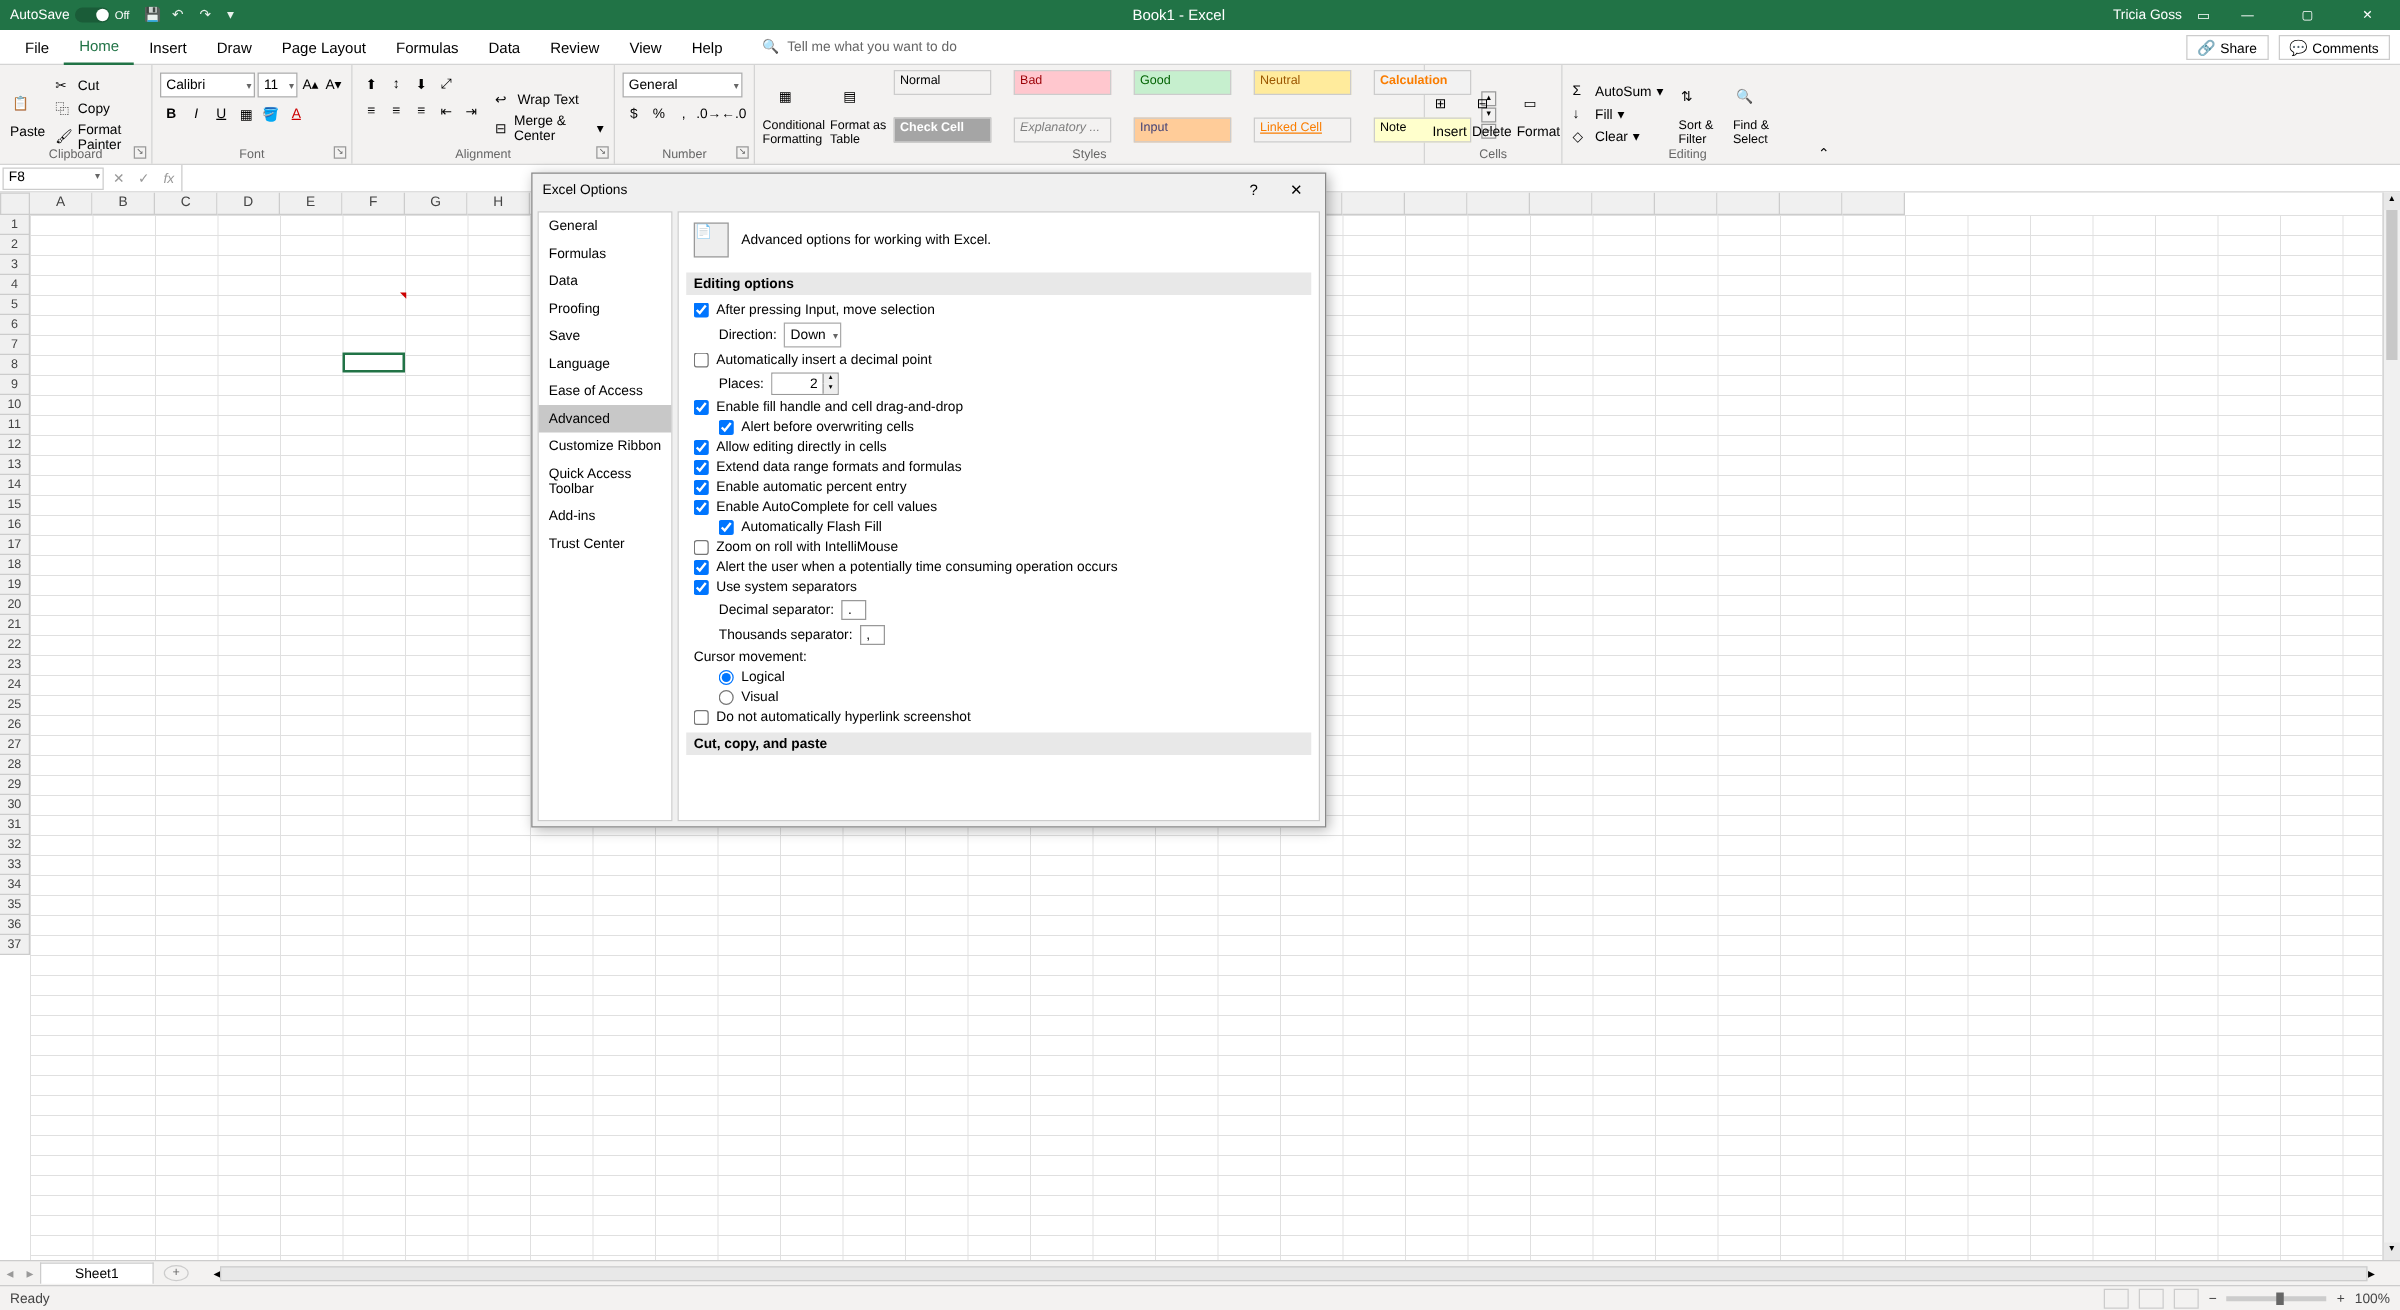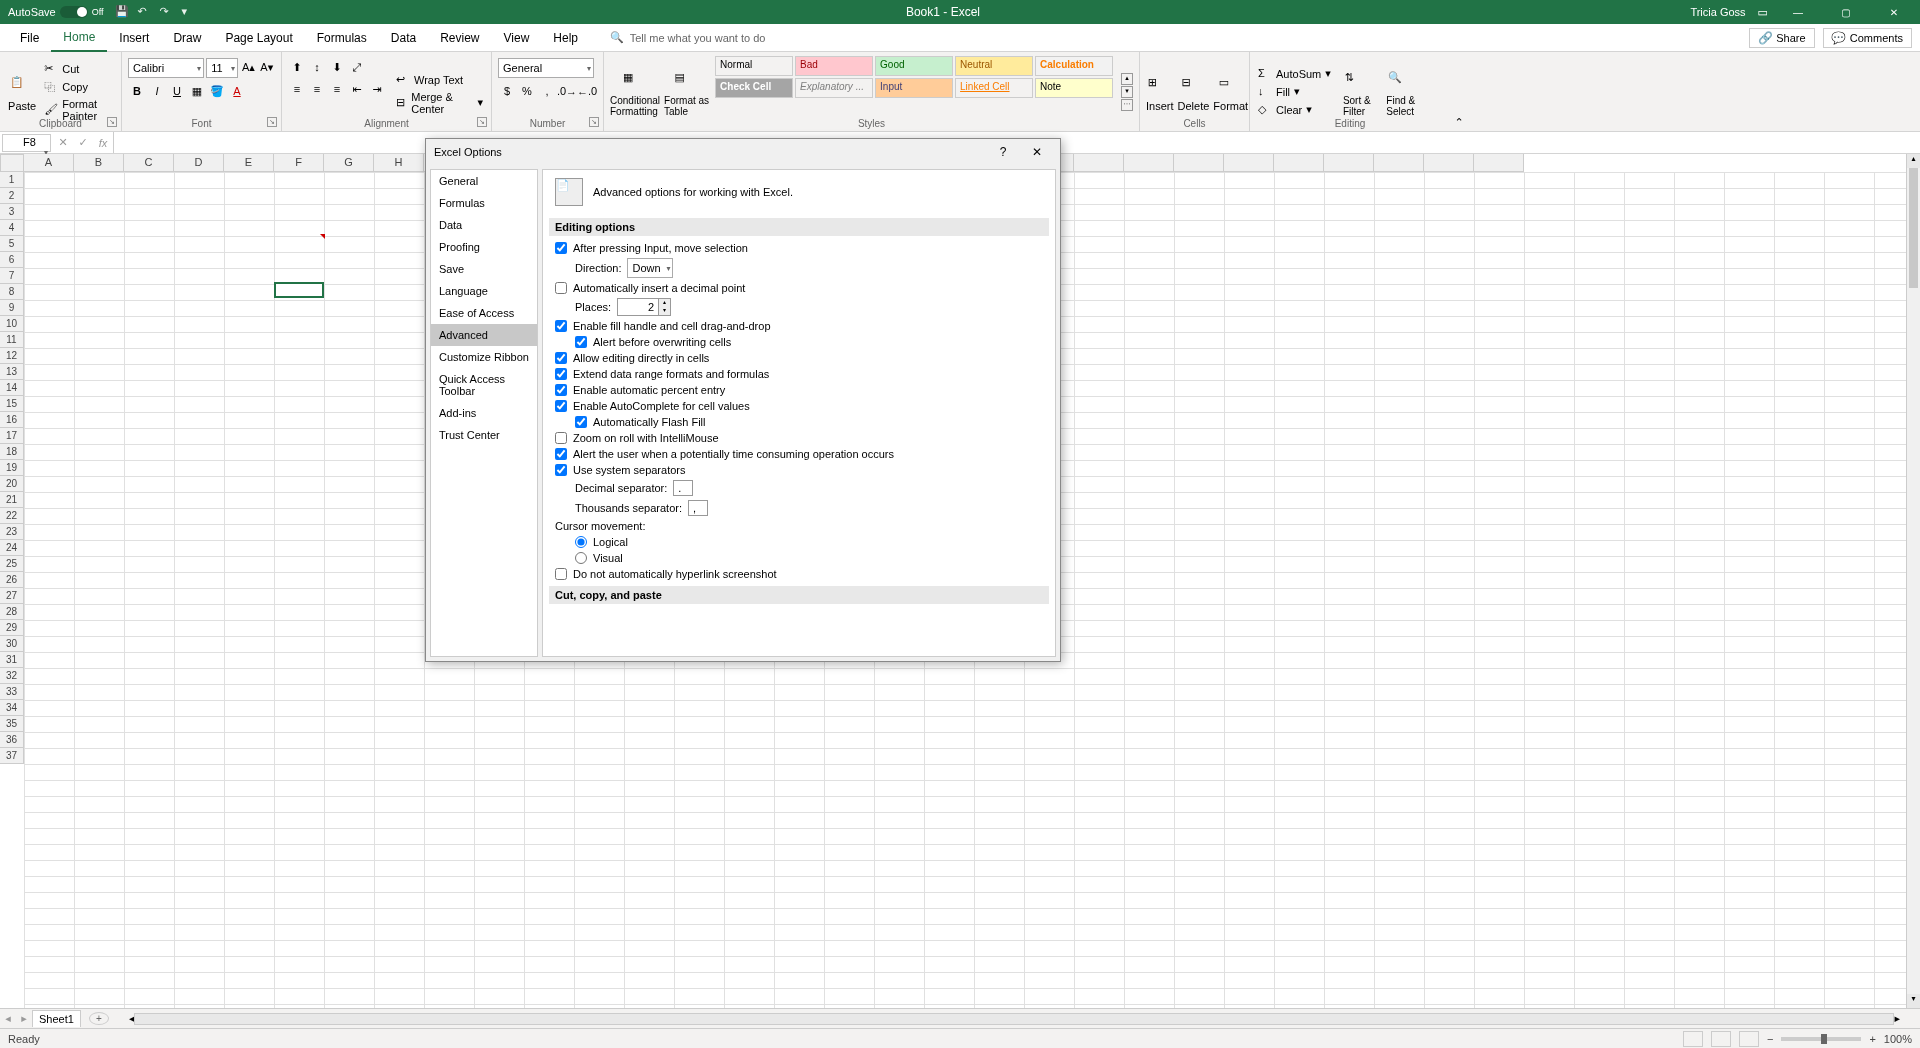--- a/index.html
+++ b/index.html
@@ -26,40 +26,40 @@
 .ribbon-content{display:flex;gap:4px;flex:1;}
 .big-btn{display:flex;flex-direction:column;align-items:center;justify-content:center;width:42px;cursor:pointer;padding-top:4px;}
 .big-btn .icon{width:24px;height:24px;}
 .small-stack{display:flex;flex-direction:column;gap:2px;justify-content:center;}
 .small-btn{display:flex;align-items:center;gap:4px;padding:1px 2px;cursor:pointer;font-size:11px;}
 .small-icon{width:14px;height:14px;display:inline-block;}
 .dropdown-ctrl{border:1px solid #ababab;background:#fff;padding:1px 16px 1px 4px;font-size:11px;position:relative;height:20px;display:flex;align-items:center;}
 .dropdown-ctrl::after{content:'▾';position:absolute;right:2px;font-size:8px;color:#666;}
 .btn-row{display:flex;gap:2px;}
 .btn-row .b{width:18px;height:18px;border:1px solid transparent;display:flex;align-items:center;justify-content:center;cursor:pointer;}
-.style-gallery{display:grid;grid-template-columns:repeat(5,78px);grid-template-rows:20px 20px;gap:2px;padding:2px;}
+.style-gallery{display:grid;grid-template-columns:repeat(5,78px);grid-template-rows:20px 20px;gap:18px;padding:2px;}
 .style-cell{border:1px solid #ccc;font-size:10px;padding:2px 4px;overflow:hidden;white-space:nowrap;cursor:pointer;}
 .formula-bar{height:22px;border-bottom:1px solid #d4d4d4;display:flex;align-items:center;background:#fff;}
-.name-box{width:49px;border:1px solid #ccc;margin:2px;padding:1px 20px;background:#fff;position:relative;height:18px;}
+.name-box{width:81px;border:1px solid #ccc;margin:2px;padding:1px 4px;background:#fff;position:relative;height:18px;}
 .name-box::after{content:'▾';position:absolute;right:2px;font-size:8px;color:#666;}
 .fb-btn{width:20px;text-align:center;color:#999;cursor:pointer;}
 .fx{font-style:italic;}
 .sheet-area{position:relative;height:calc(100vh - 24px - 28px - 80px - 22px - 20px - 20px);display:flex;}
 .corner{width:24px;height:18px;background:#f0f0f0;border:1px solid #ccc;}
 .col-headers{display:flex;height:18px;}
 .col-h{width:50px;background:#f0f0f0;border-right:1px solid #ccc;border-bottom:1px solid #ccc;text-align:center;font-size:11px;line-height:17px;color:#444;}
 .rows{display:flex;flex-direction:column;}
 .row-h{width:24px;height:16px;background:#f0f0f0;border-right:1px solid #ccc;border-bottom:1px solid #ccc;text-align:center;font-size:10px;line-height:15px;color:#444;}
 .grid{position:relative;flex:1;}
 .grid-lines{position:absolute;inset:0;background-image:linear-gradient(to right,#e0e0e0 1px,transparent 1px),linear-gradient(to bottom,#e0e0e0 1px,transparent 1px);background-size:50px 16px;}
 .selected-cell{position:absolute;border:2px solid #217346;background:#fff;}
 .red-tri{position:absolute;width:0;height:0;border-left:5px solid transparent;border-top:5px solid #c00;}
 .sheet-tabs{height:20px;border-top:1px solid #ccc;display:flex;align-items:center;background:#f3f2f1;}
 .st-nav{width:16px;text-align:center;color:#999;cursor:pointer;}
-.st-tab{padding:2px 6px;background:#fff;border:1px solid #ccc;border-bottom:none;font-size:11px;cursor:pointer;}
+.st-tab{padding:2px 27px;background:#fff;border:1px solid #ccc;border-bottom:none;font-size:11px;cursor:pointer;}
 .st-add{width:20px;text-align:center;color:#666;cursor:pointer;border:1px solid #ccc;border-radius:50%;margin-left:8px;font-size:10px;}
 .hscroll{flex:1;margin:0 20px;display:flex;align-items:center;}
 .hscroll .track{flex:1;height:12px;background:#e8e8e8;border:1px solid #ccc;position:relative;}
 .status-bar{height:20px;background:#f3f2f1;border-top:1px solid #ccc;display:flex;align-items:center;padding:0 8px;color:#444;}
 .status-bar .right{margin-left:auto;display:flex;align-items:center;gap:8px;}
 .view-btn{width:20px;height:16px;border:1px solid #ccc;cursor:pointer;}
 .zoom-slider{width:80px;height:4px;background:#ccc;position:relative;}
 .zoom-slider::after{content:'';position:absolute;width:6px;height:10px;background:#666;top:-3px;left:50%;}
 
 

